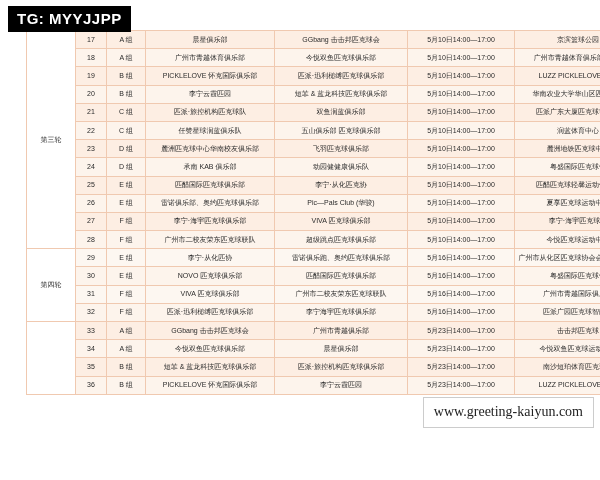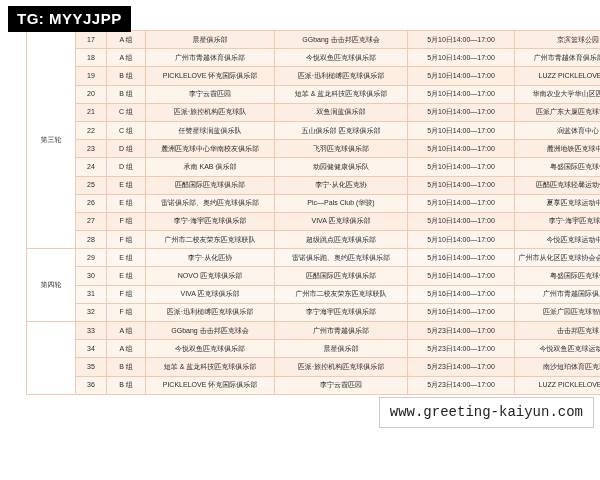--- a/index.html
+++ b/index.html
@@ -35,21 +35,21 @@
   .wm-badge {
     position: absolute;
     right: 6px;
     bottom: 6px;
     background: #ffffff;
     color: #222222;
     font-size: 14px;
     padding: 6px 10px 7px 10px;
     border: 1px solid #cccccc;
     z-index: 20;
-    font-family: Liberation Mono, monospace;
+    font-family: Liberation Serif, serif;
   }
   .table-wrap {
     position: absolute;
     left: 26px;
     top: 30px;
     width: 548px;
   }
   table.sched {
     border-collapse: collapse;
     width: 548px;

